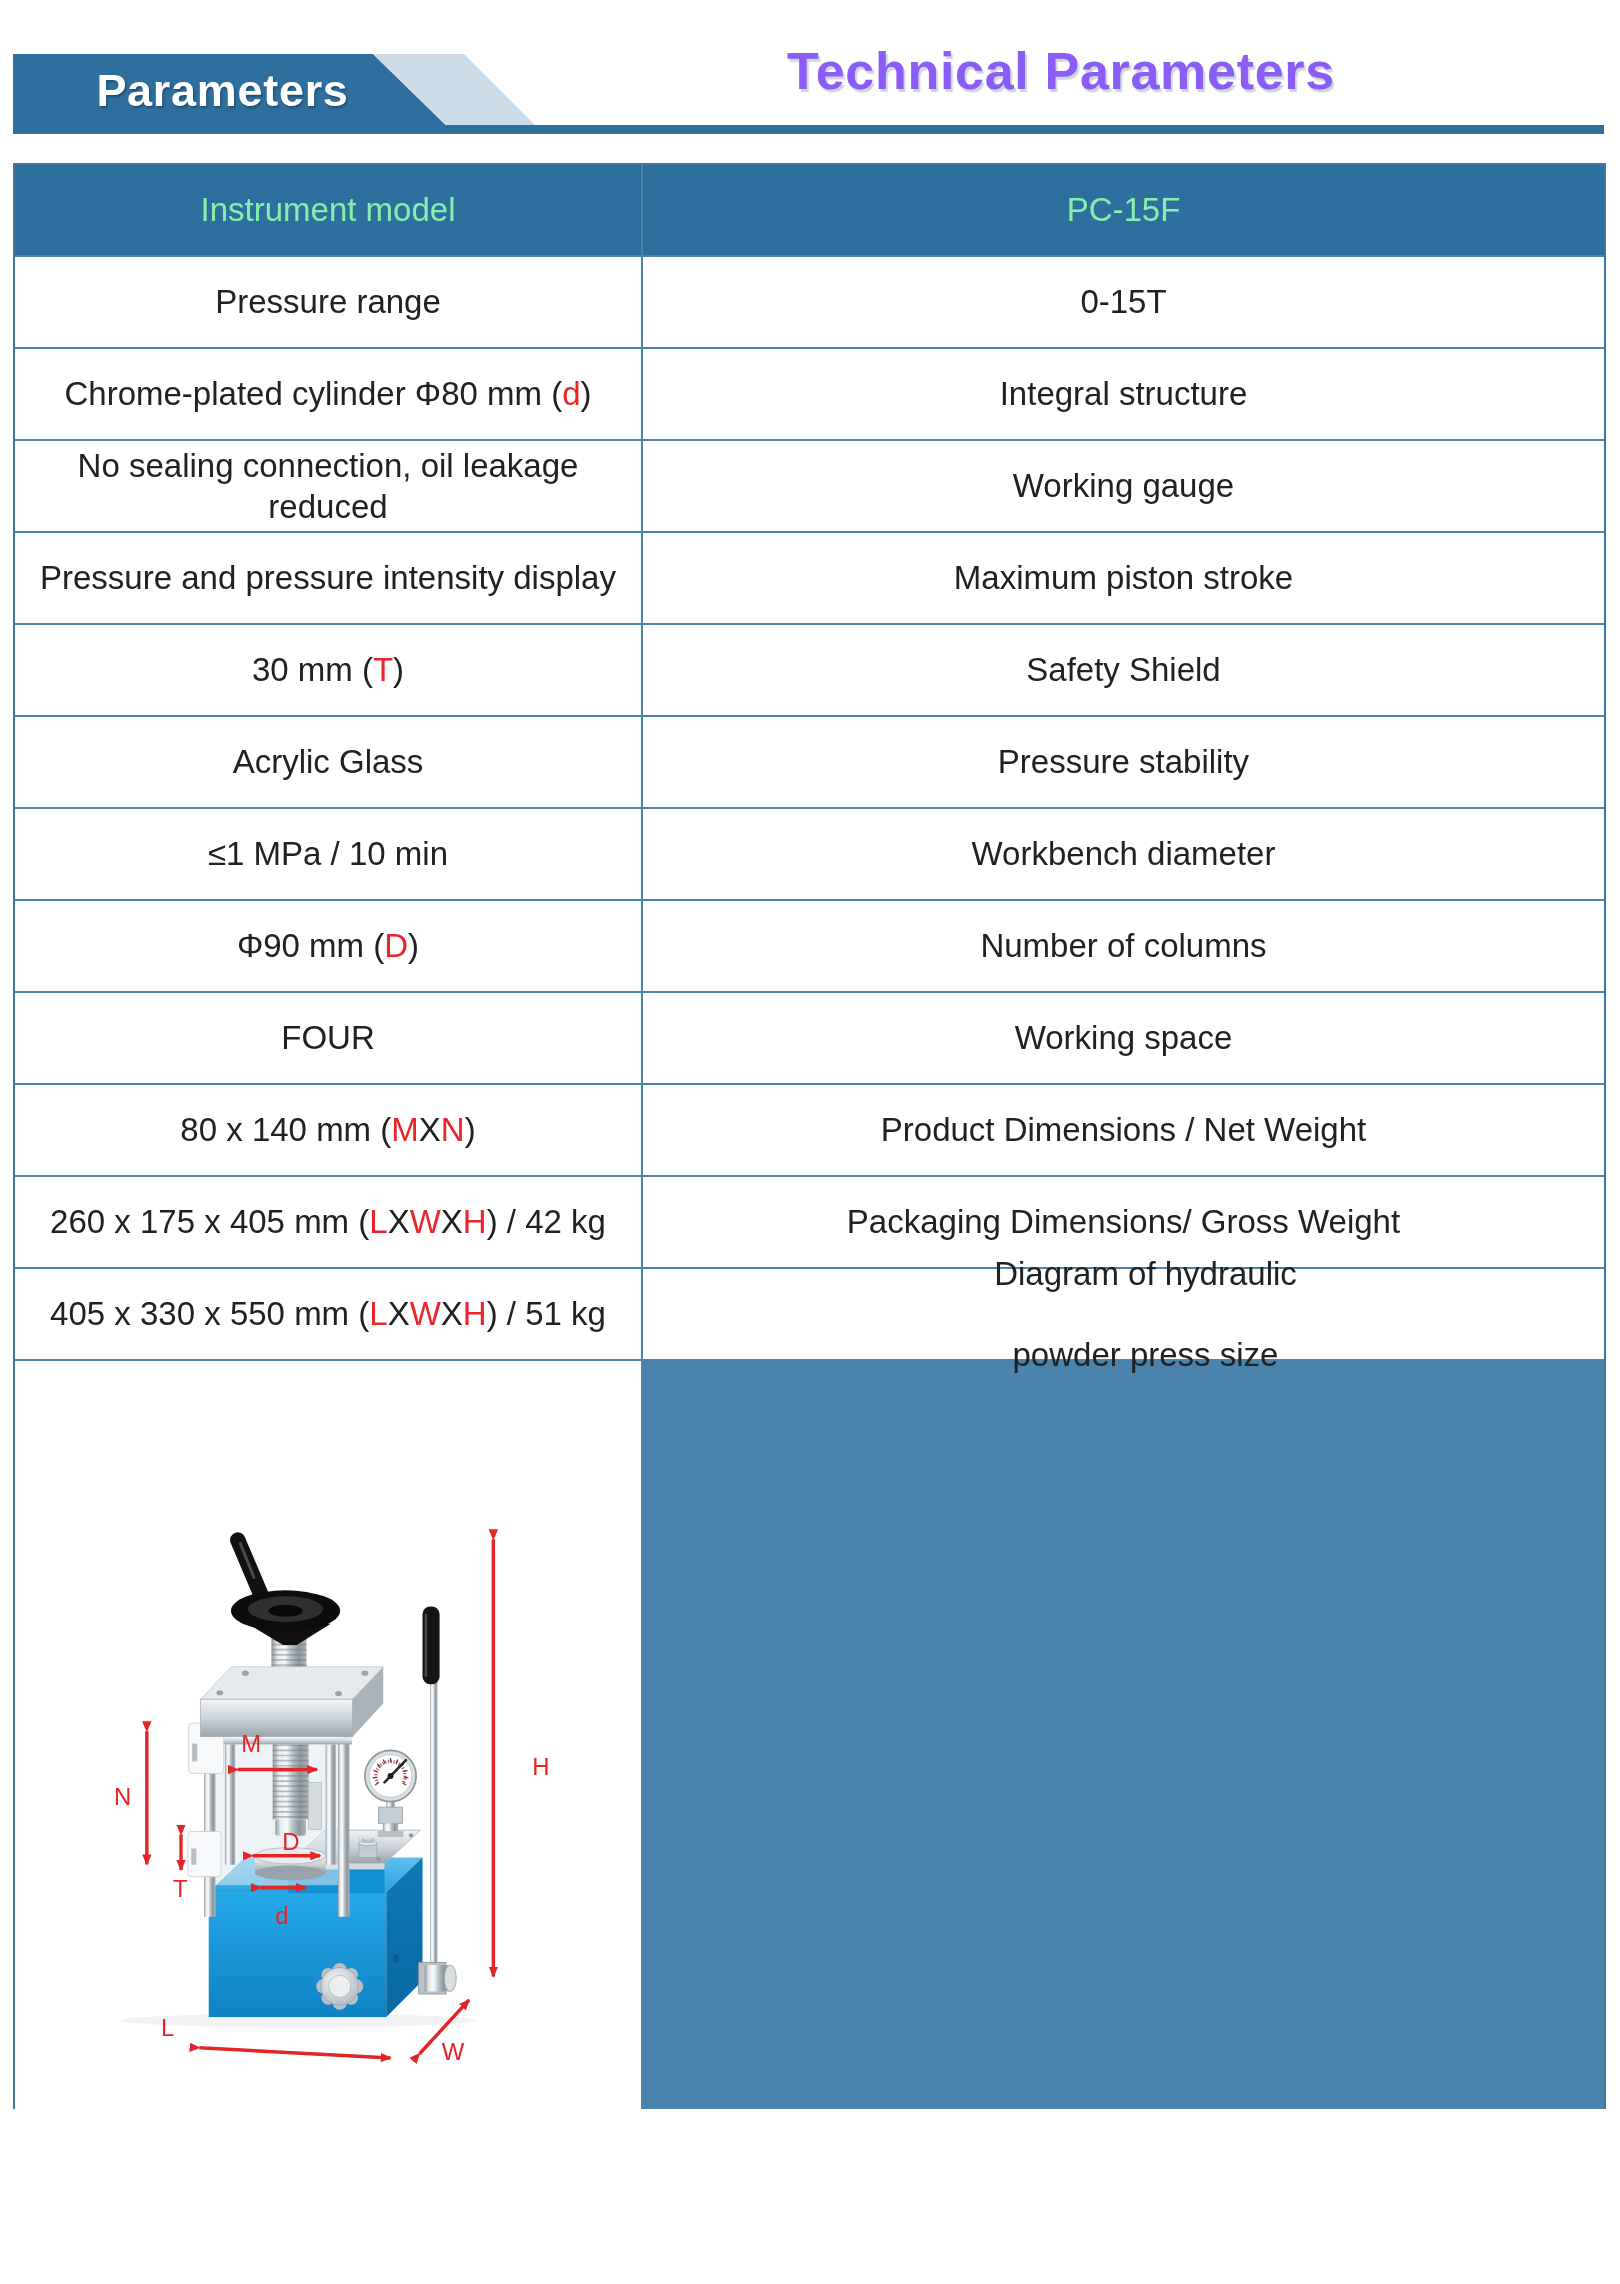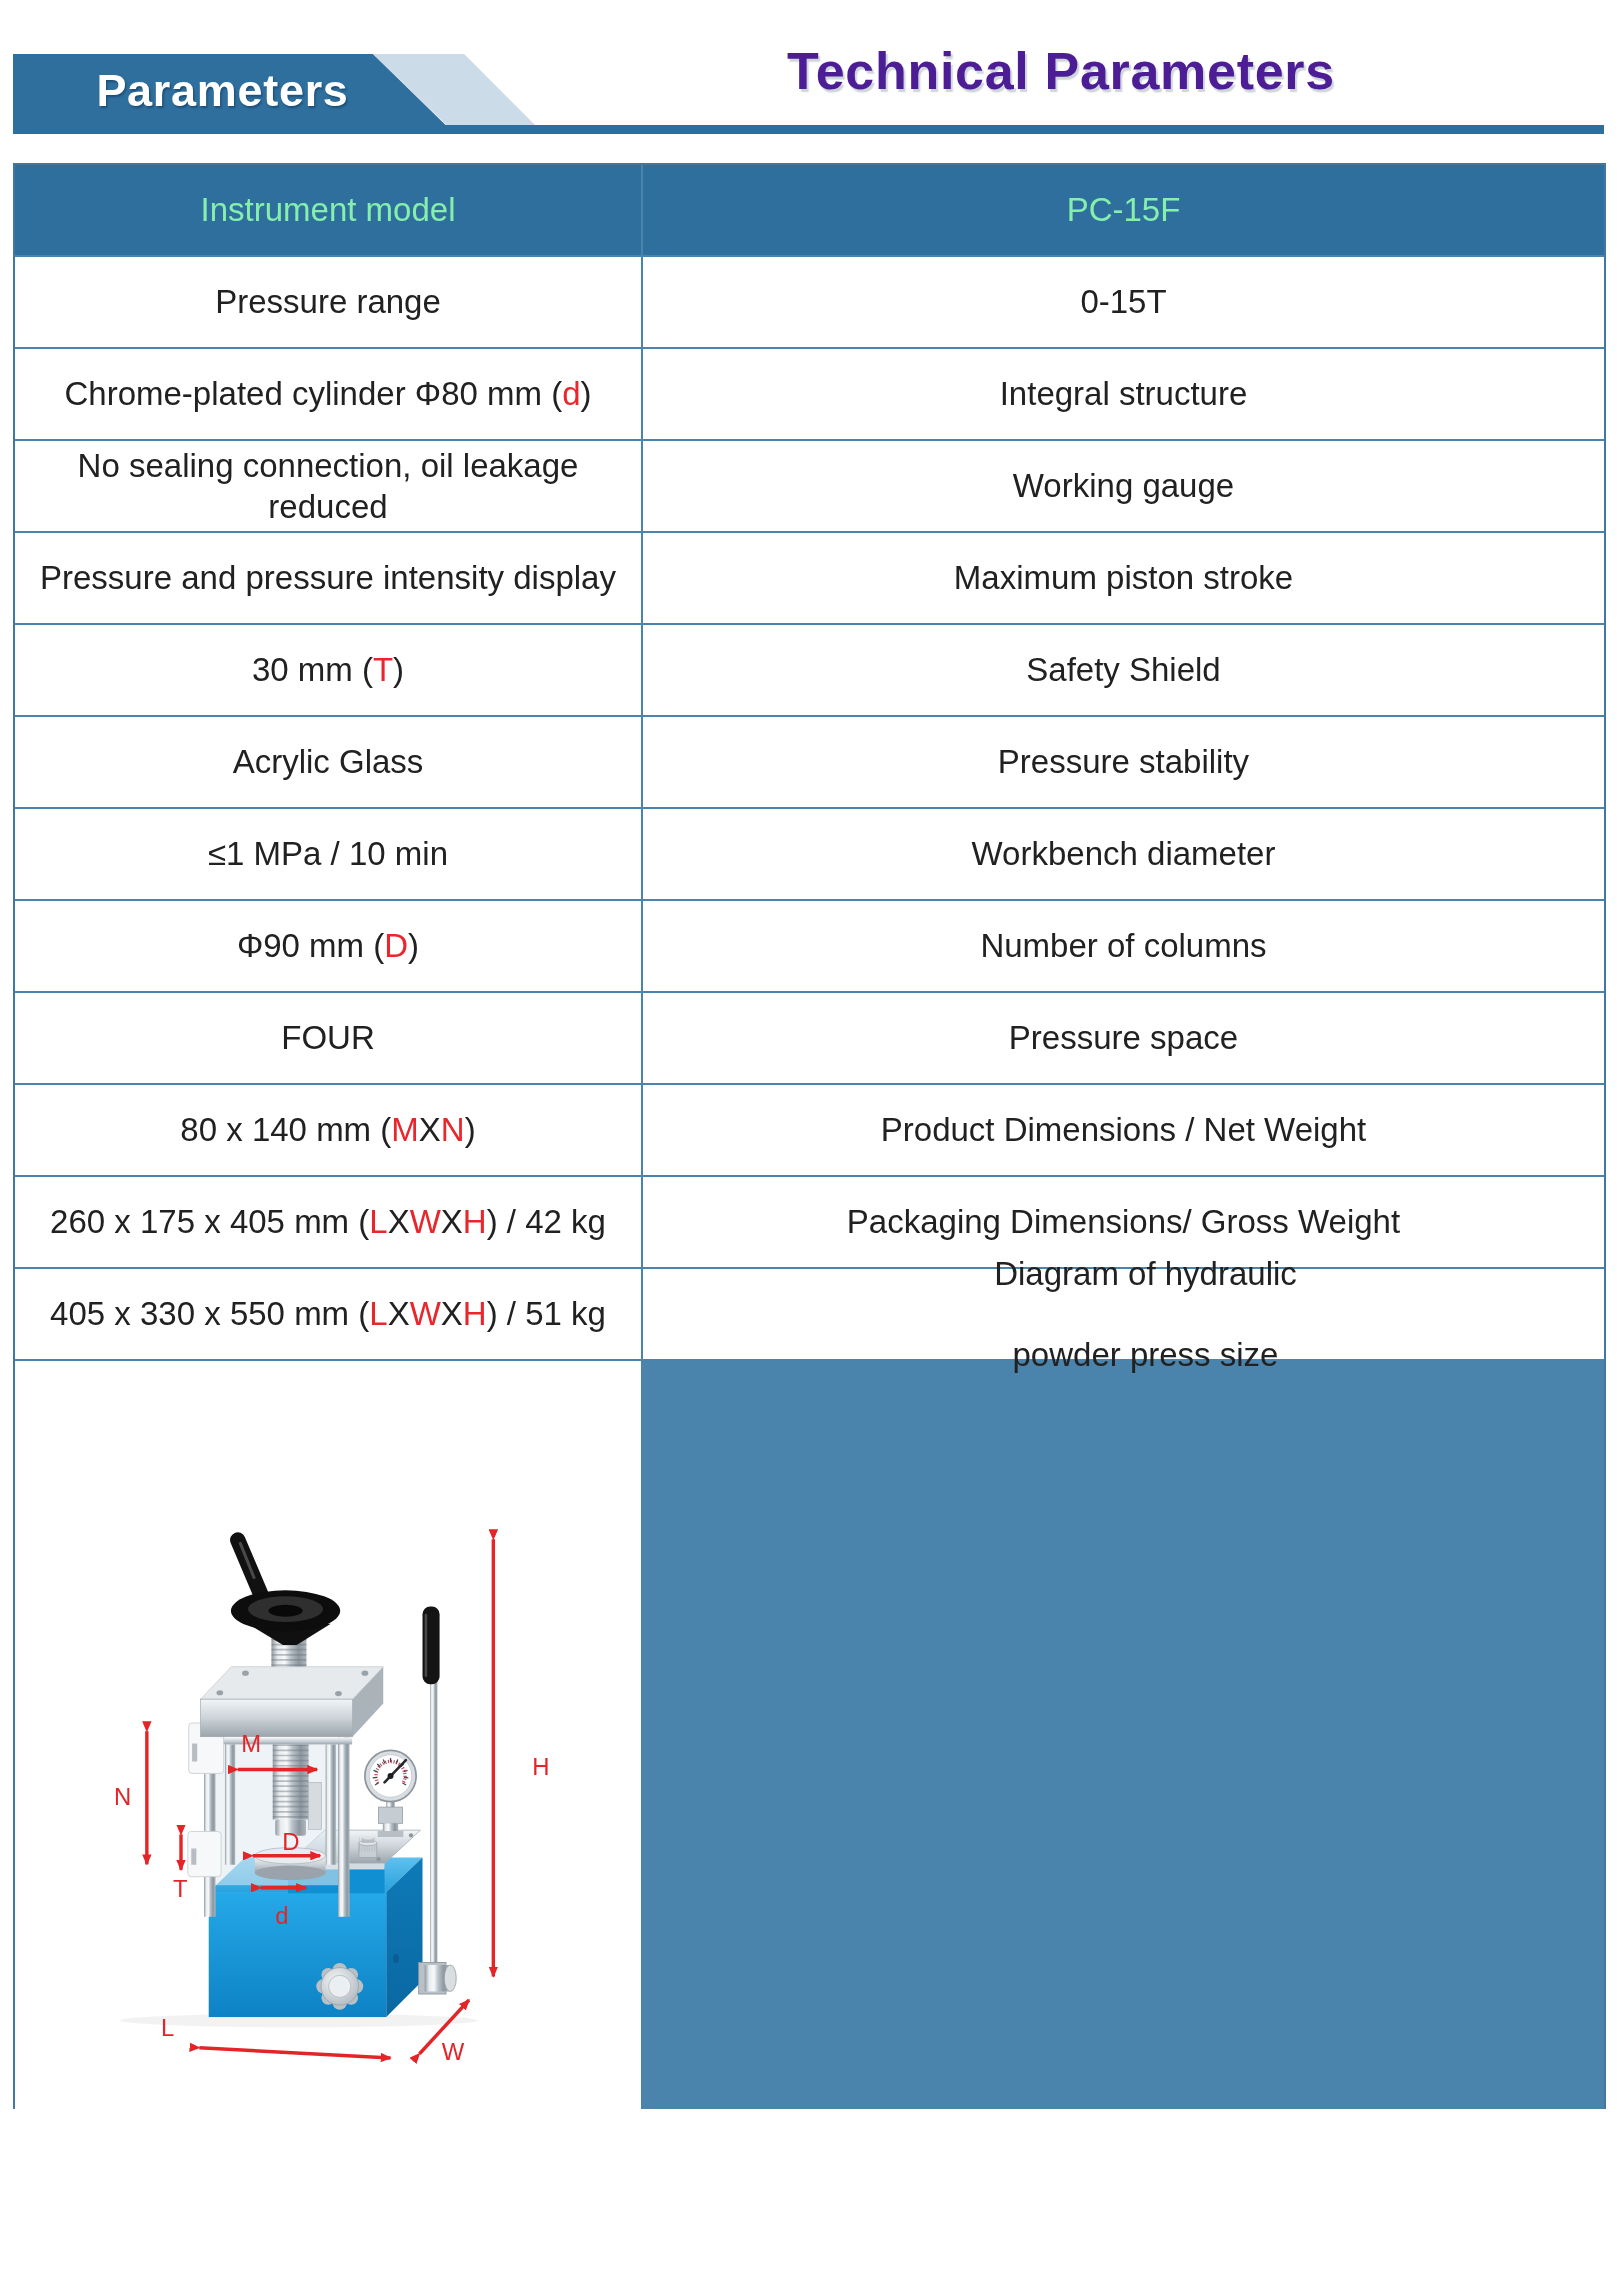--- a/index.html
+++ b/index.html
@@ -8,21 +8,21 @@
   
   .banner-dark{position:absolute;left:13px;top:54px;width:439px;height:73px;background:#2e6f9e;
                clip-path:polygon(0 0,82% 0,99% 100%,0 100%);}
   .banner-light{position:absolute;left:373px;top:54px;width:164px;height:73px;background:#ccdbe8;
                clip-path:polygon(0 0,55.6% 0,100% 100%,46% 100%);}
   .banner-text{position:absolute;left:39px;top:54px;width:367px;height:73px;display:flex;
                align-items:center;justify-content:center;color:#fff;font-size:45px;font-weight:bold;
                letter-spacing:0.7px;text-shadow:1.3px 2px 2px rgba(10,40,70,.45);}
   .header-underline{position:absolute;left:13px;top:125px;width:1591px;height:9.2px;background:#2e6f9e;}
   .page-title{position:absolute;left:668px;top:41px;width:786px;text-align:center;
-              font-size:52px;font-weight:bold;color:#4c1d95;letter-spacing:0.7px;
+              font-size:52px;font-weight:bold;color:#8b5cf6;letter-spacing:0.7px;
               text-shadow:2px 2.6px 1.3px rgba(30,60,90,.22);}
   
   .ptable{position:absolute;left:13px;top:163px;display:grid;
           grid-template-columns:626px 961px;
           grid-template-rows:repeat(13,90px) 850px;
           gap:2px;background:#4a84ac;border:2.6px solid #42779f;}
   .cell{background:#ffffff;display:flex;align-items:center;justify-content:center;
         font-size:33px;color:#212121;text-align:center;line-height:1.25;}
   .cell.hdr{background:#2e6f9e;color:#86efac;}
   .red{color:#e8262b;}
@@ -82,21 +82,21 @@
       <div class="cell">Workbench diameter</div>
       <div class="cell">
         <span>Φ90 mm (</span>
         <span class="red">D</span>
         <span>)</span>
       </div>
       <div class="cell">Number of columns</div>
       <div class="cell">
         <span>FOUR</span>
       </div>
-      <div class="cell">Pressure space</div>
+      <div class="cell">Working space</div>
       <div class="cell">
         <span>80 x 140 mm (</span>
         <span class="red">M</span>
         <span> X </span>
         <span class="red">N</span>
         <span>)</span>
       </div>
       <div class="cell">Product Dimensions / Net Weight</div>
       <div class="cell">
         <span>260 x 175 x 405 mm (</span>

